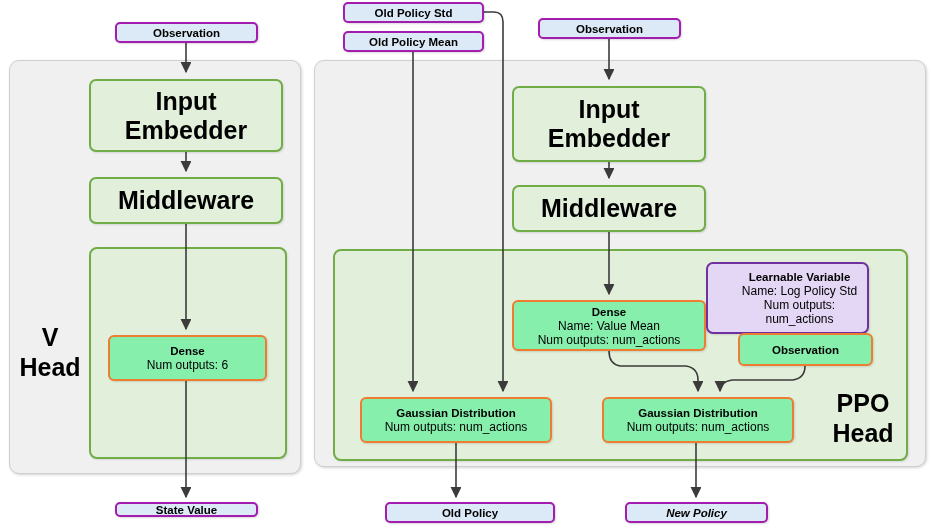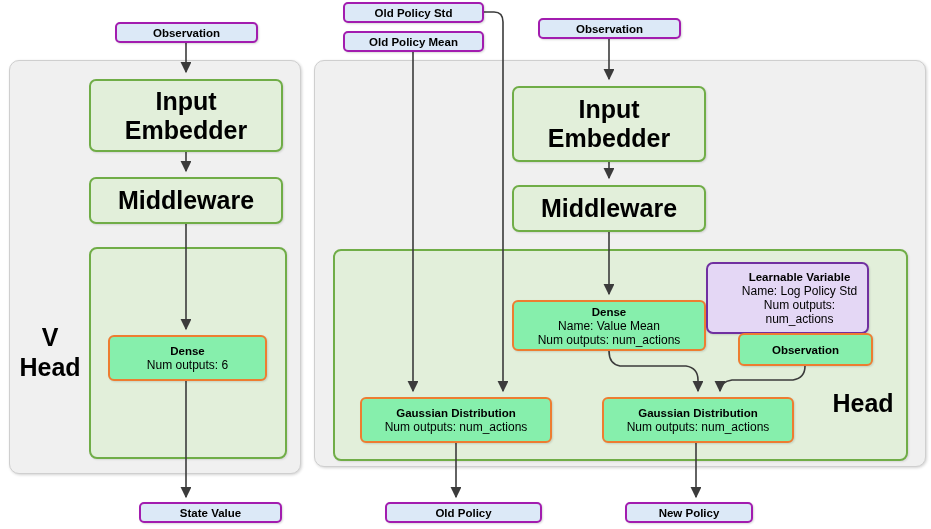--- a/index.html
+++ b/index.html
@@ -79,25 +79,25 @@
   </svg>
 
   <div class="io-node" style="left:115px;top:22px;width:143px;height:21px;">Observation</div>
 
   <div class="io-node" style="left:343px;top:2px;width:141px;height:21px;">Old Policy Std</div>
 
   <div class="io-node" style="left:343px;top:31px;width:141px;height:21px;">Old Policy Mean</div>
 
   <div class="io-node" style="left:538px;top:18px;width:143px;height:21px;">Observation</div>
 
-  <div class="io-node" style="left:115px;top:502px;width:143px;height:21px;margin-left:24px;">State Value</div>
+  <div class="io-node" style="left:115px;top:502px;width:143px;height:15px;">State Value</div>
 
-  <div class="io-node" style="left:385px;top:502px;width:157px;height:21px;">Old Policy</div>
+  <div class="io-node" style="left:385px;top:502px;width:170px;height:21px;">Old Policy</div>
 
-  <div class="io-node" style="left:625px;top:502px;width:128px;height:21px;">New Policy</div>
+  <div class="io-node" style="left:625px;top:502px;width:143px;height:21px;font-style:italic;">New Policy</div>
 
   <div class="node green-node" style="left:89px;top:79px;width:194px;height:73px;">
     <span class="t">Input Embedder</span>
   </div>
 
   <div class="node green-node" style="left:89px;top:177px;width:194px;height:47px;">
     <span class="t">Middleware</span>
   </div>
 
   <div class="node orange-node" style="left:108px;top:335px;width:159px;height:46px;">
@@ -138,16 +138,17 @@
     <span class="title">Gaussian Distribution</span>
     <span class="sub">Num outputs: num_actions</span>
   </div>
 
   <div class="node orange-node" style="left:602px;top:397px;width:192px;height:46px;">
     <span class="title">Gaussian Distribution</span>
     <span class="sub">Num outputs: num_actions</span>
   </div>
 
   <div class="head-label" style="left:822px;top:388px;width:82px;">
+    <div>PPO</div>
     <div>Head</div>
   </div>
 
 </div>
 
 </body></html>

